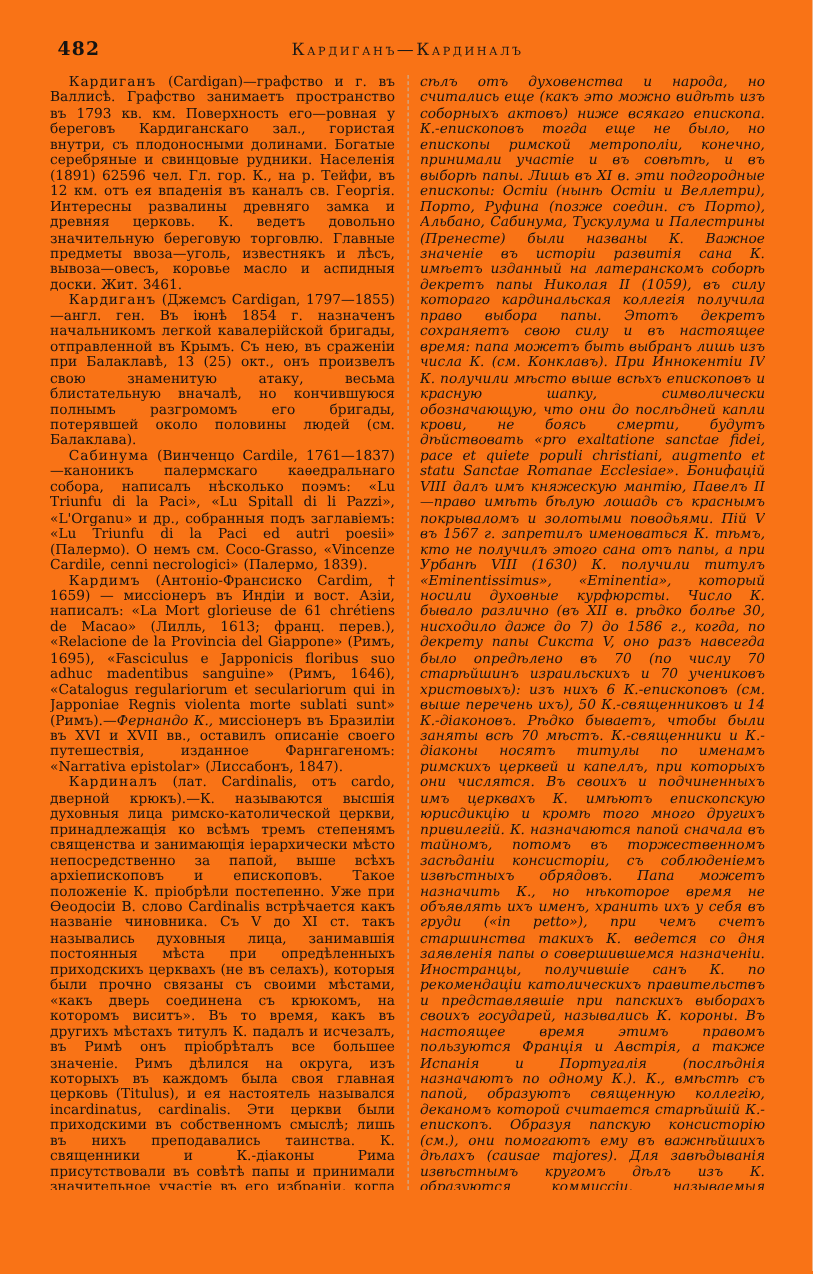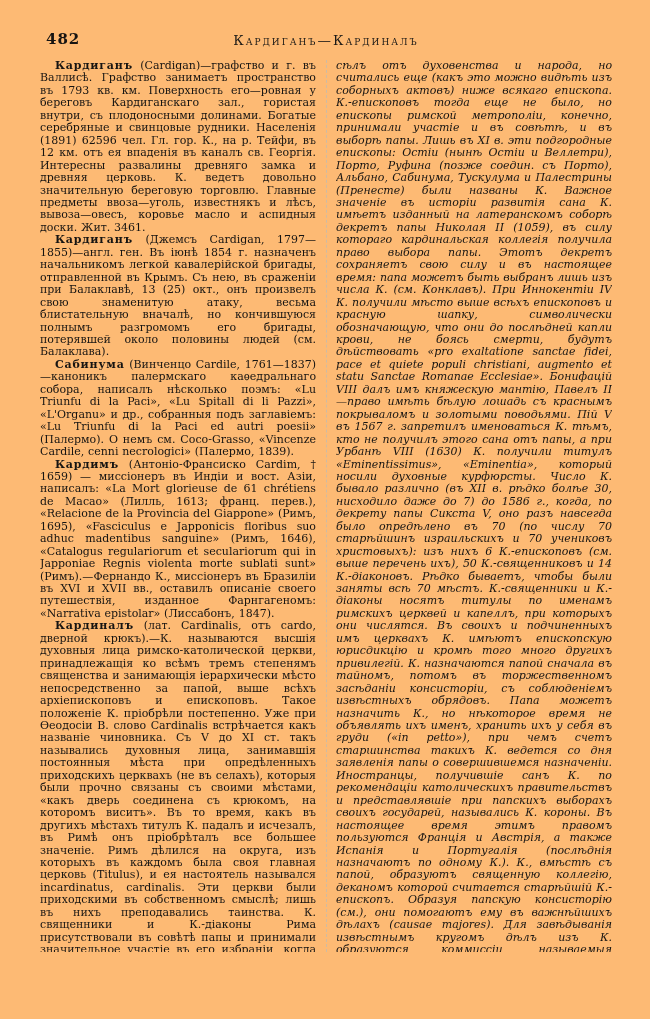--- a/index.html
+++ b/index.html
@@ -5,21 +5,21 @@
   html, body {
     margin: 0;
     padding: 0;
     background: #e9e7e1;
   }
   .page {
     position: relative;
     width: 650px;
     height: 1019px;
     margin: 0 auto;
-    background: #fdba74;
+    background: #f97316;
     color: #161412;
     font-family: "DejaVu Serif", "Liberation Serif", serif;
     overflow: hidden;
   }
   .page-header {
     position: absolute;
     top: 30px;
     left: 40px;
     right: 38px;
     height: 22px;
@@ -75,24 +75,25 @@
   }
   p.entry {
     margin: 0;
     text-indent: 15px;
   }
   p.continuation {
     text-indent: 0;
     font-style: italic;
   }
   .term {
-    font-weight: bold;
+    font-weight: normal;
     letter-spacing: 0.8px;
   }
   .person {
+    font-style: italic;
   }
 </style>
 </head>
 <body>
 
 <div class="page">
 
   <header class="page-header">
     <span class="page-number">482</span>
     <span class="running-title">Кардиганъ—Кардиналъ</span>

